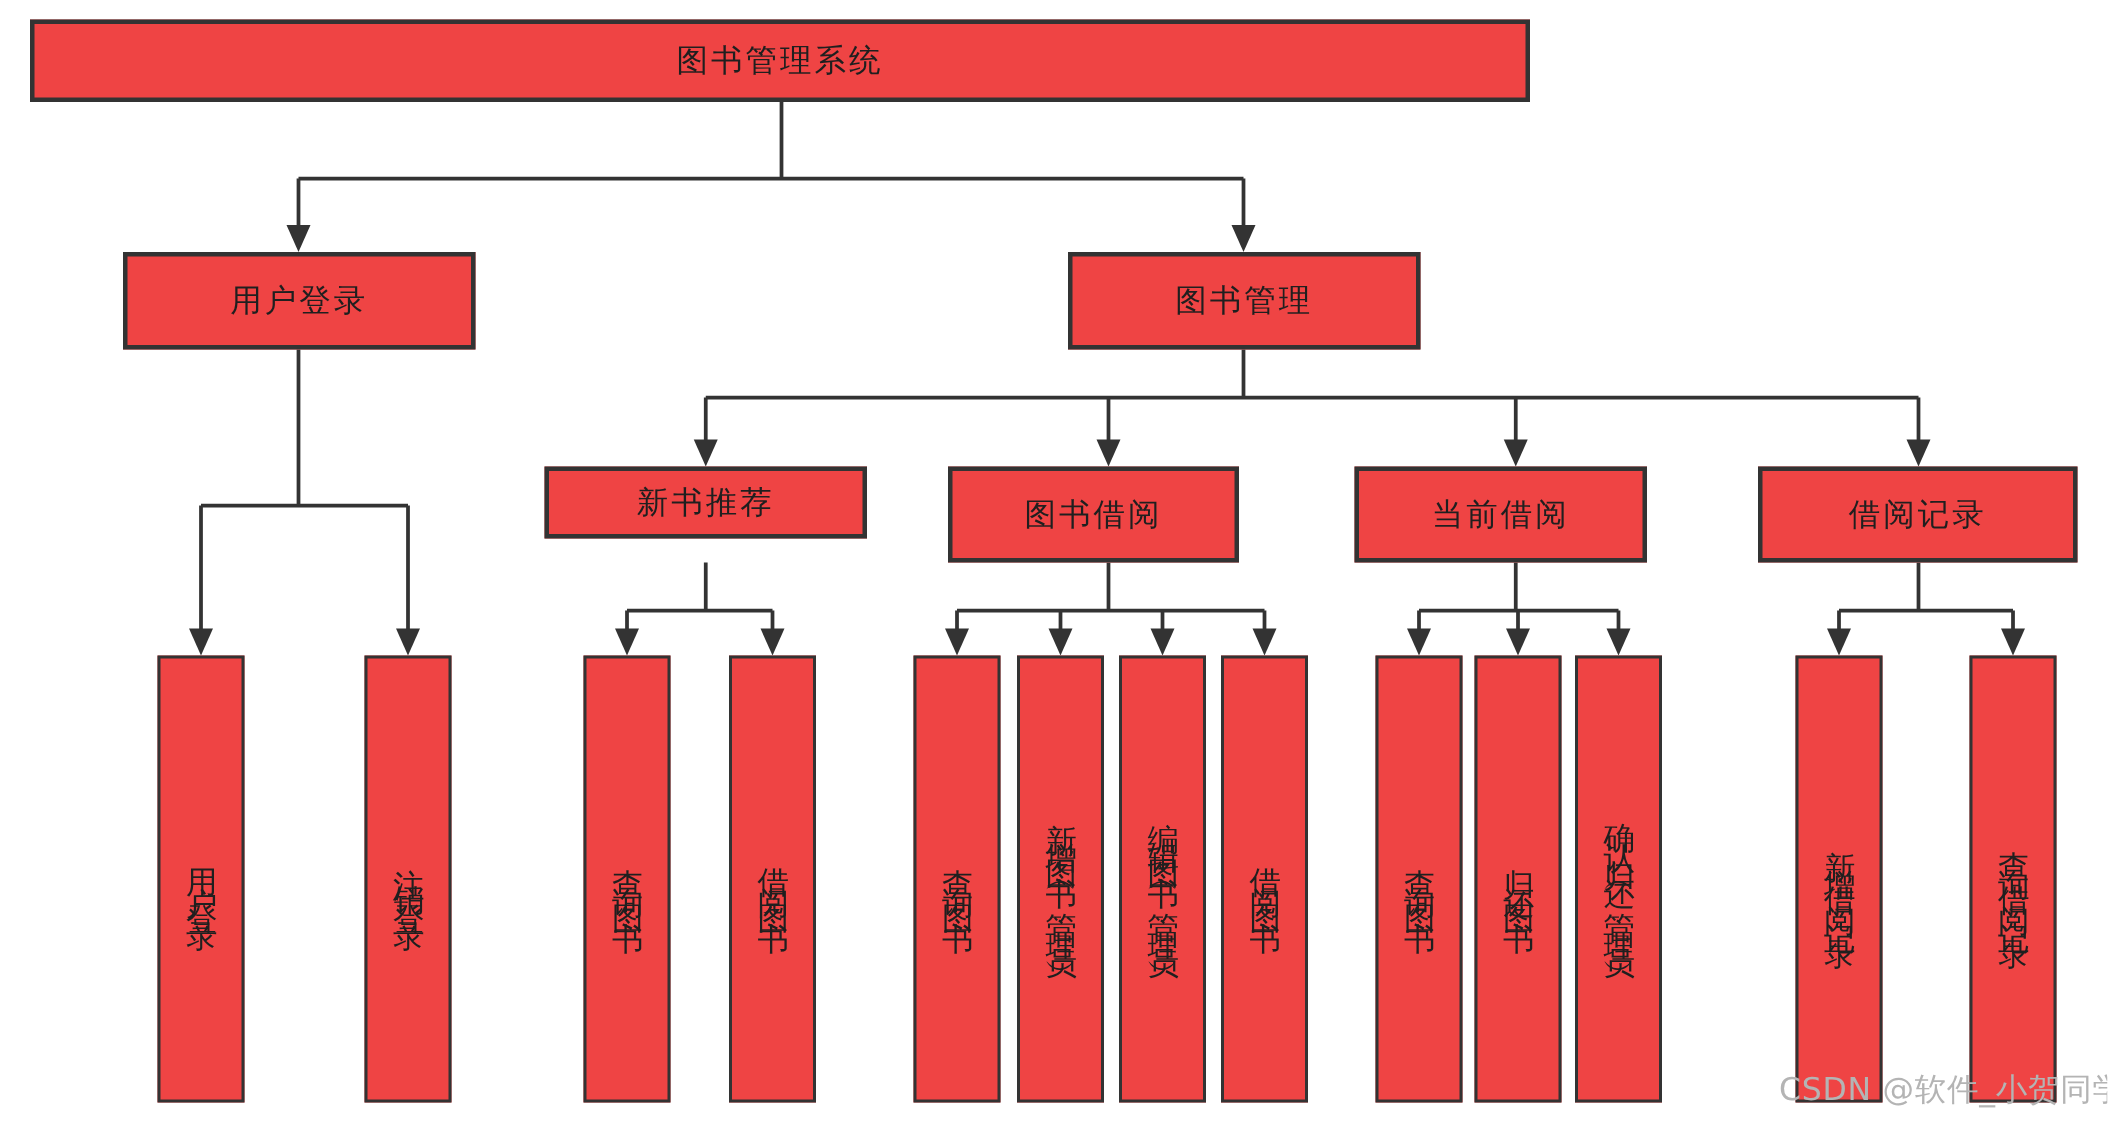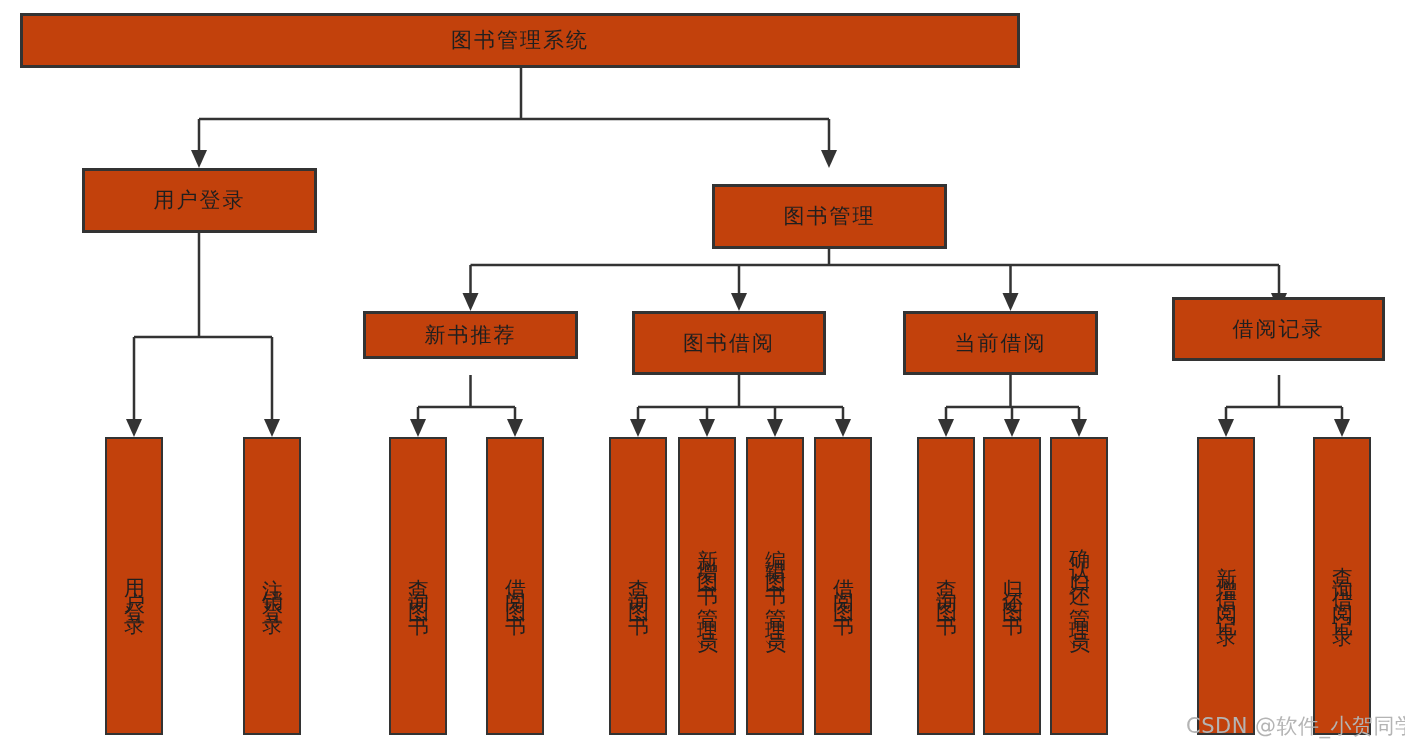--- a/index.html
+++ b/index.html
@@ -15,21 +15,21 @@
     background:var(--bg);
     font-family:"DejaVu Sans","Liberation Sans",sans-serif;
     overflow:hidden;
   }
   .connector-layer{position:absolute;left:0;top:0;z-index:1;}
   .connector-layer path{stroke:var(--line);stroke-width:2.5;fill:none;}
   .connector-layer polygon{fill:var(--line);stroke:none;}
   .node{
     position:absolute;
     box-sizing:border-box;
-    background:#c2410c;
+    background:#ef4444;
     border:3px solid var(--line);
     display:flex;align-items:center;justify-content:center;
     color:var(--text);
     z-index:2;
   }
   .node .lbl{
     font-size:21px;
     letter-spacing:2px;
     white-space:nowrap;
     line-height:1;
@@ -107,34 +107,34 @@
     </g>
   </svg>
 
   <div class="node" style="left:20px;top:13px;width:1000px;height:55px">
     <span class="lbl">图书管理系统</span>
   </div>
 
   <div class="node" style="left:82px;top:168px;width:235px;height:65px">
     <span class="lbl">用户登录</span>
   </div>
-  <div class="node" style="left:712px;top:184px;width:235px;height:65px">
+  <div class="node" style="left:712px;top:168px;width:235px;height:65px">
     <span class="lbl">图书管理</span>
   </div>
 
   <div class="node" style="left:363px;top:311px;width:215px;height:48px">
     <span class="lbl">新书推荐</span>
   </div>
   <div class="node" style="left:632px;top:311px;width:194px;height:64px">
     <span class="lbl">图书借阅</span>
   </div>
   <div class="node" style="left:903px;top:311px;width:195px;height:64px">
     <span class="lbl">当前借阅</span>
   </div>
-  <div class="node" style="left:1172px;top:297px;width:213px;height:64px">
+  <div class="node" style="left:1172px;top:311px;width:213px;height:64px">
     <span class="lbl">借阅记录</span>
   </div>
 
   <div class="node leaf" style="left:105px;top:437px;width:58px;height:298px">
     <span class="lbl">用户登录</span>
   </div>
   <div class="node leaf" style="left:243px;top:437px;width:58px;height:298px">
     <span class="lbl">注销登录</span>
   </div>
 

